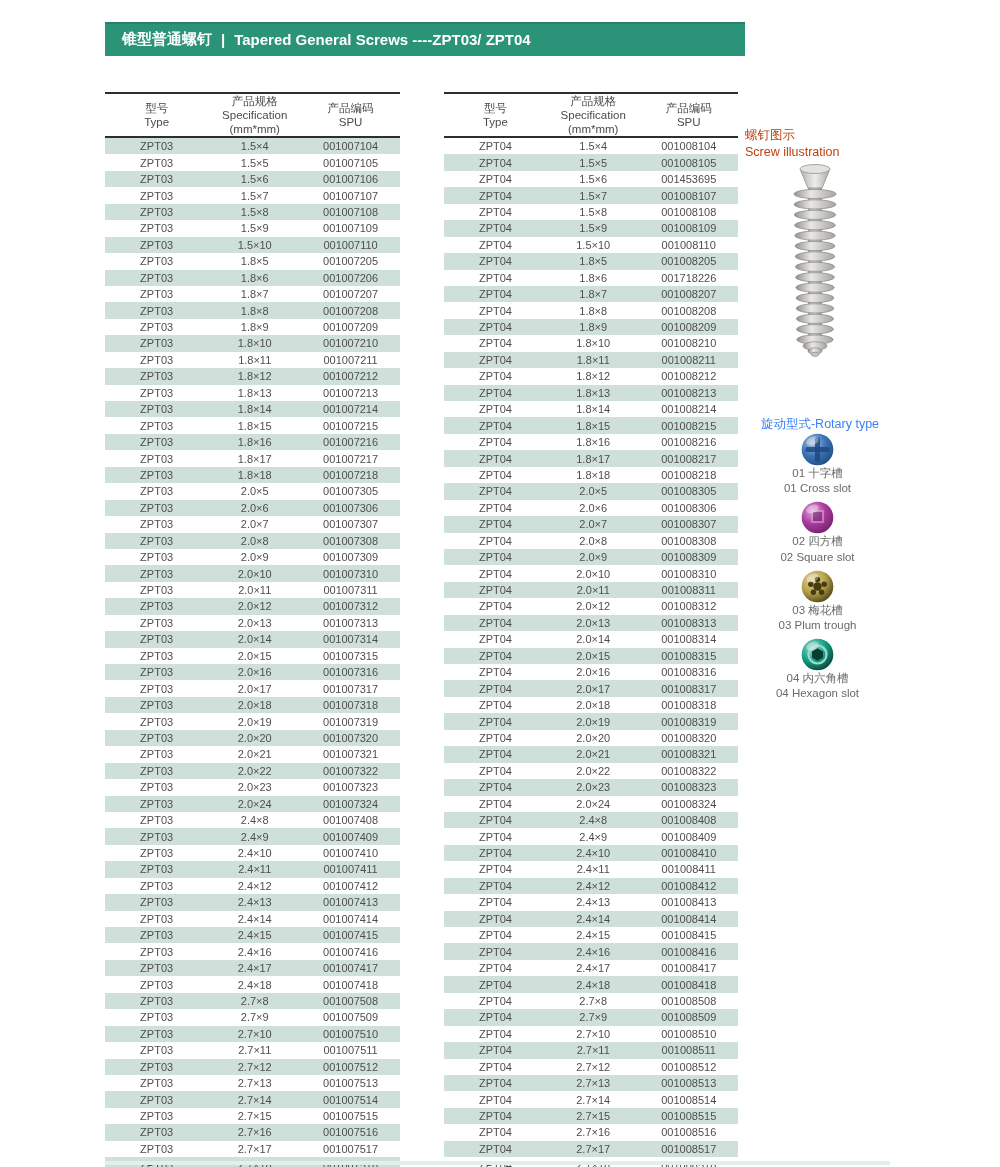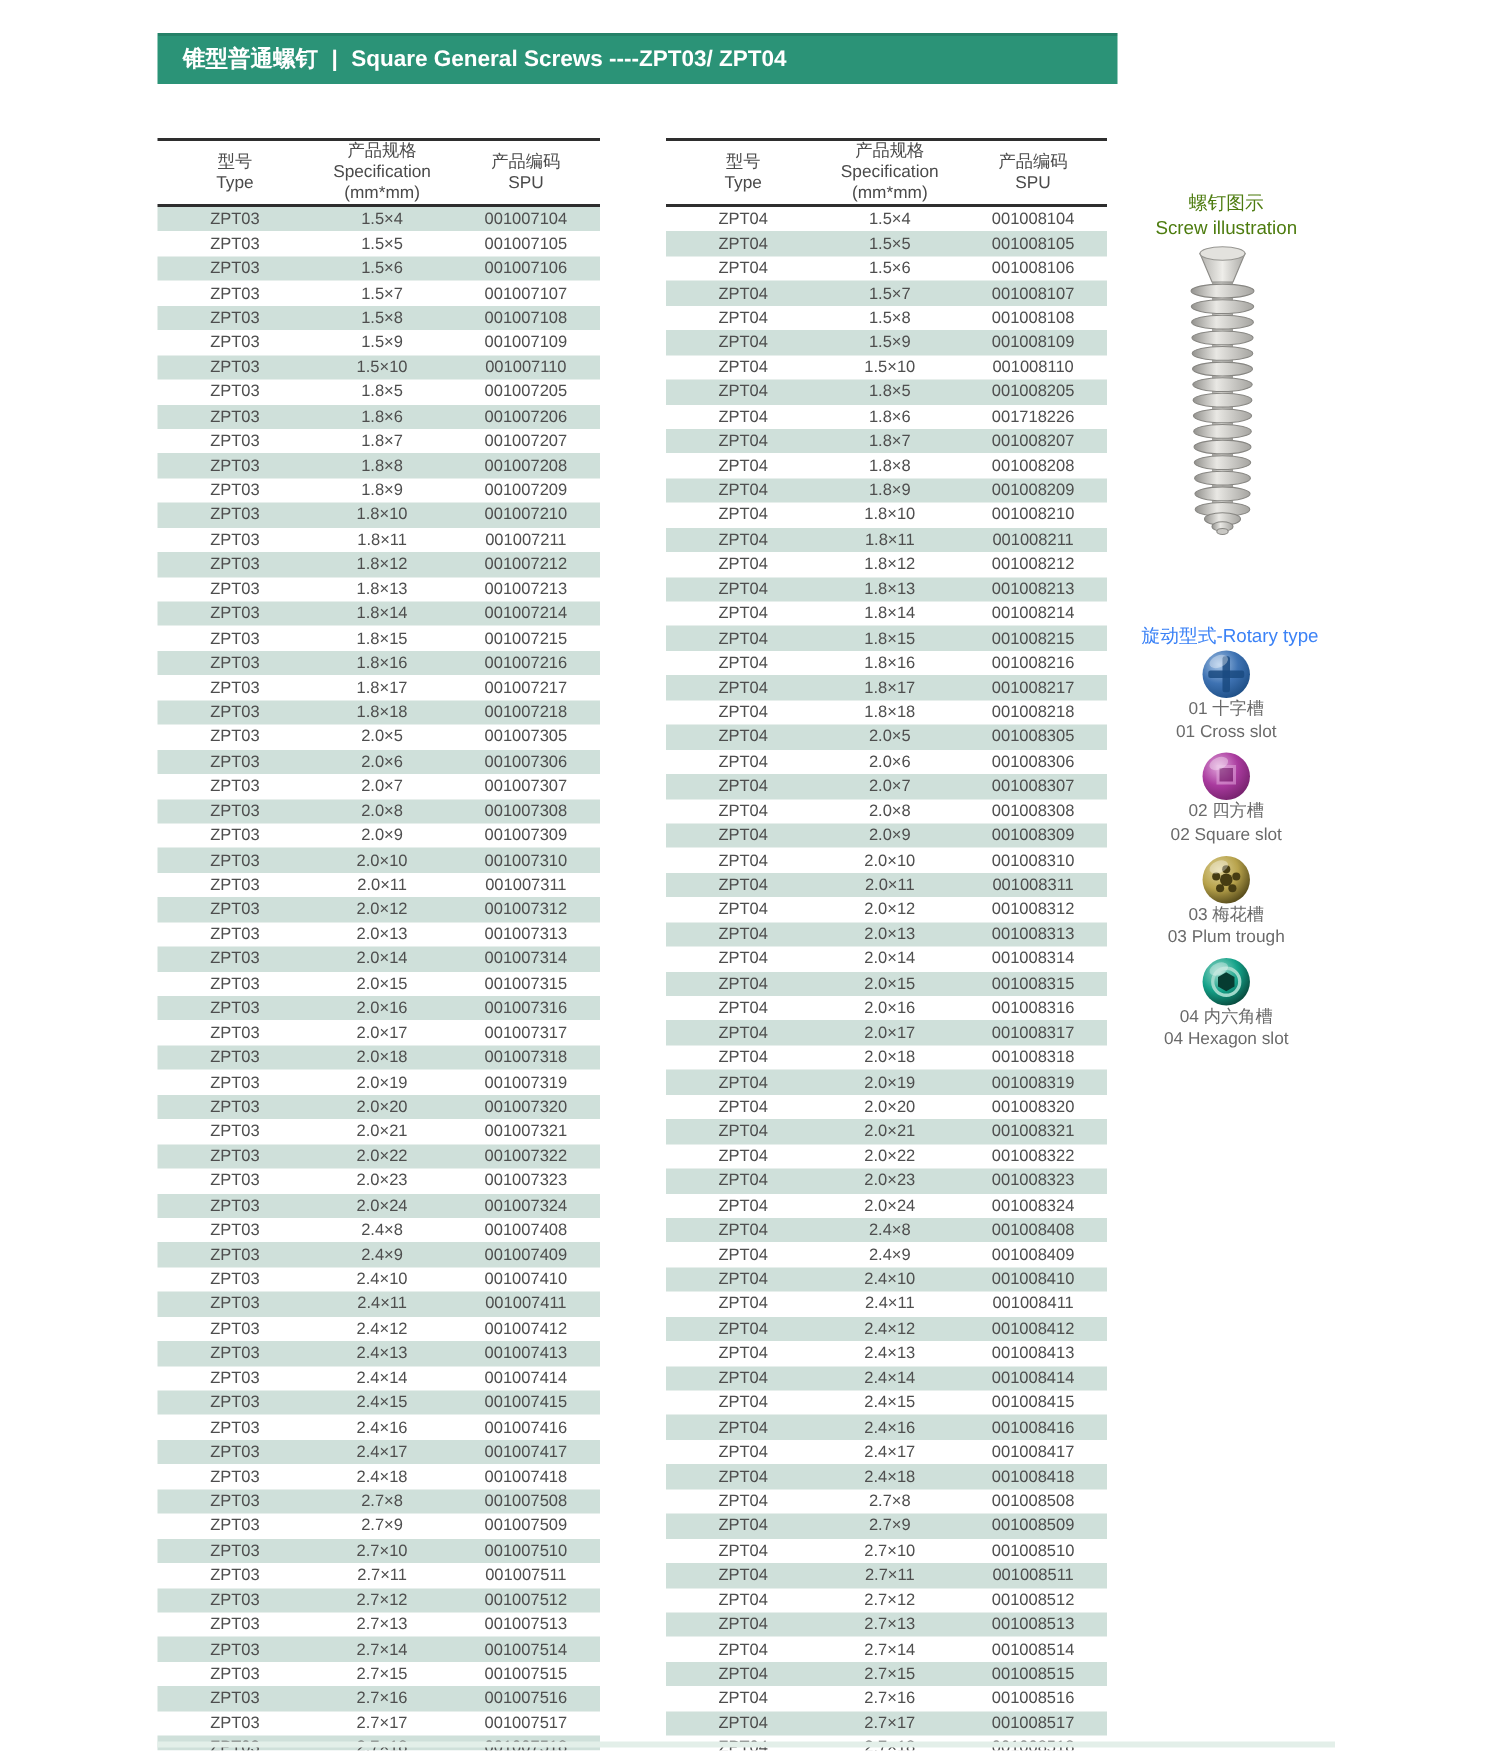--- a/index.html
+++ b/index.html
@@ -18,39 +18,39 @@
          display:flex;align-items:center;color:#4a4a4a;font-size:11.5px;line-height:1.24;
          box-sizing:border-box;text-align:center;}
   .tbody{height:1036px;display:flex;flex-direction:column;}
   .trow{flex:1;display:flex;align-items:center;font-size:11px;color:#4e4e4e;}
   .trow.stripe{background:#cfe0da;}
   .c1{width:35%;text-align:center;}
   .c2{width:31.5%;text-align:center;}
   .c3{width:33.5%;text-align:center;}
   .bottom-strip{position:absolute;left:105px;top:1161px;width:785px;height:4px;background:#e3efe9;}
   
-  .screw-label{position:absolute;left:745px;top:127px;width:145px;text-align:center;
-               color:#4d7c0f;font-size:12.5px;line-height:1.35;}
+  .screw-label{position:absolute;left:745px;top:127px;width:145px;
+               color:#c2410c;font-size:12.5px;line-height:1.35;}
   .screw-fig{position:absolute;left:791px;top:163px;width:48px;height:195px;}
   .rotary-title{position:absolute;left:745px;top:416px;width:150px;text-align:center;
                 color:#3b82f6;font-size:12.5px;}
   .rotary-list{position:absolute;left:745px;top:433px;width:145px;}
   .rotary-item{text-align:center;margin-bottom:5px;}
   .rotary-item .ball{display:block;margin:0 auto;}
   .rotary-item .lbl{font-size:11.5px;line-height:1.32;color:#6a6a6a;}
 </style>
 </head>
 <body>
 
 <div class="page">
 
   <div class="banner">
     <span>锥型普通螺钉</span>
     <span class="sep">|</span>
-    <span>Square General Screws ----ZPT03/ ZPT04</span>
+    <span>Tapered General Screws ----ZPT03/ ZPT04</span>
   </div>
 
   <div class="ptable left">
     <div class="thead">
       <div class="c1">
         <div>型号</div>
         <div>Type</div>
       </div>
       <div class="c2">
         <div>产品规格</div>
@@ -404,21 +404,21 @@
           <span class="c3">001008104</span>
         </div>
         <div class="trow stripe">
           <span class="c1">ZPT04</span>
           <span class="c2">1.5×5</span>
           <span class="c3">001008105</span>
         </div>
         <div class="trow">
           <span class="c1">ZPT04</span>
           <span class="c2">1.5×6</span>
-          <span class="c3">001008106</span>
+          <span class="c3">001453695</span>
         </div>
         <div class="trow stripe">
           <span class="c1">ZPT04</span>
           <span class="c2">1.5×7</span>
           <span class="c3">001008107</span>
         </div>
         <div class="trow">
           <span class="c1">ZPT04</span>
           <span class="c2">1.5×8</span>
           <span class="c3">001008108</span>

